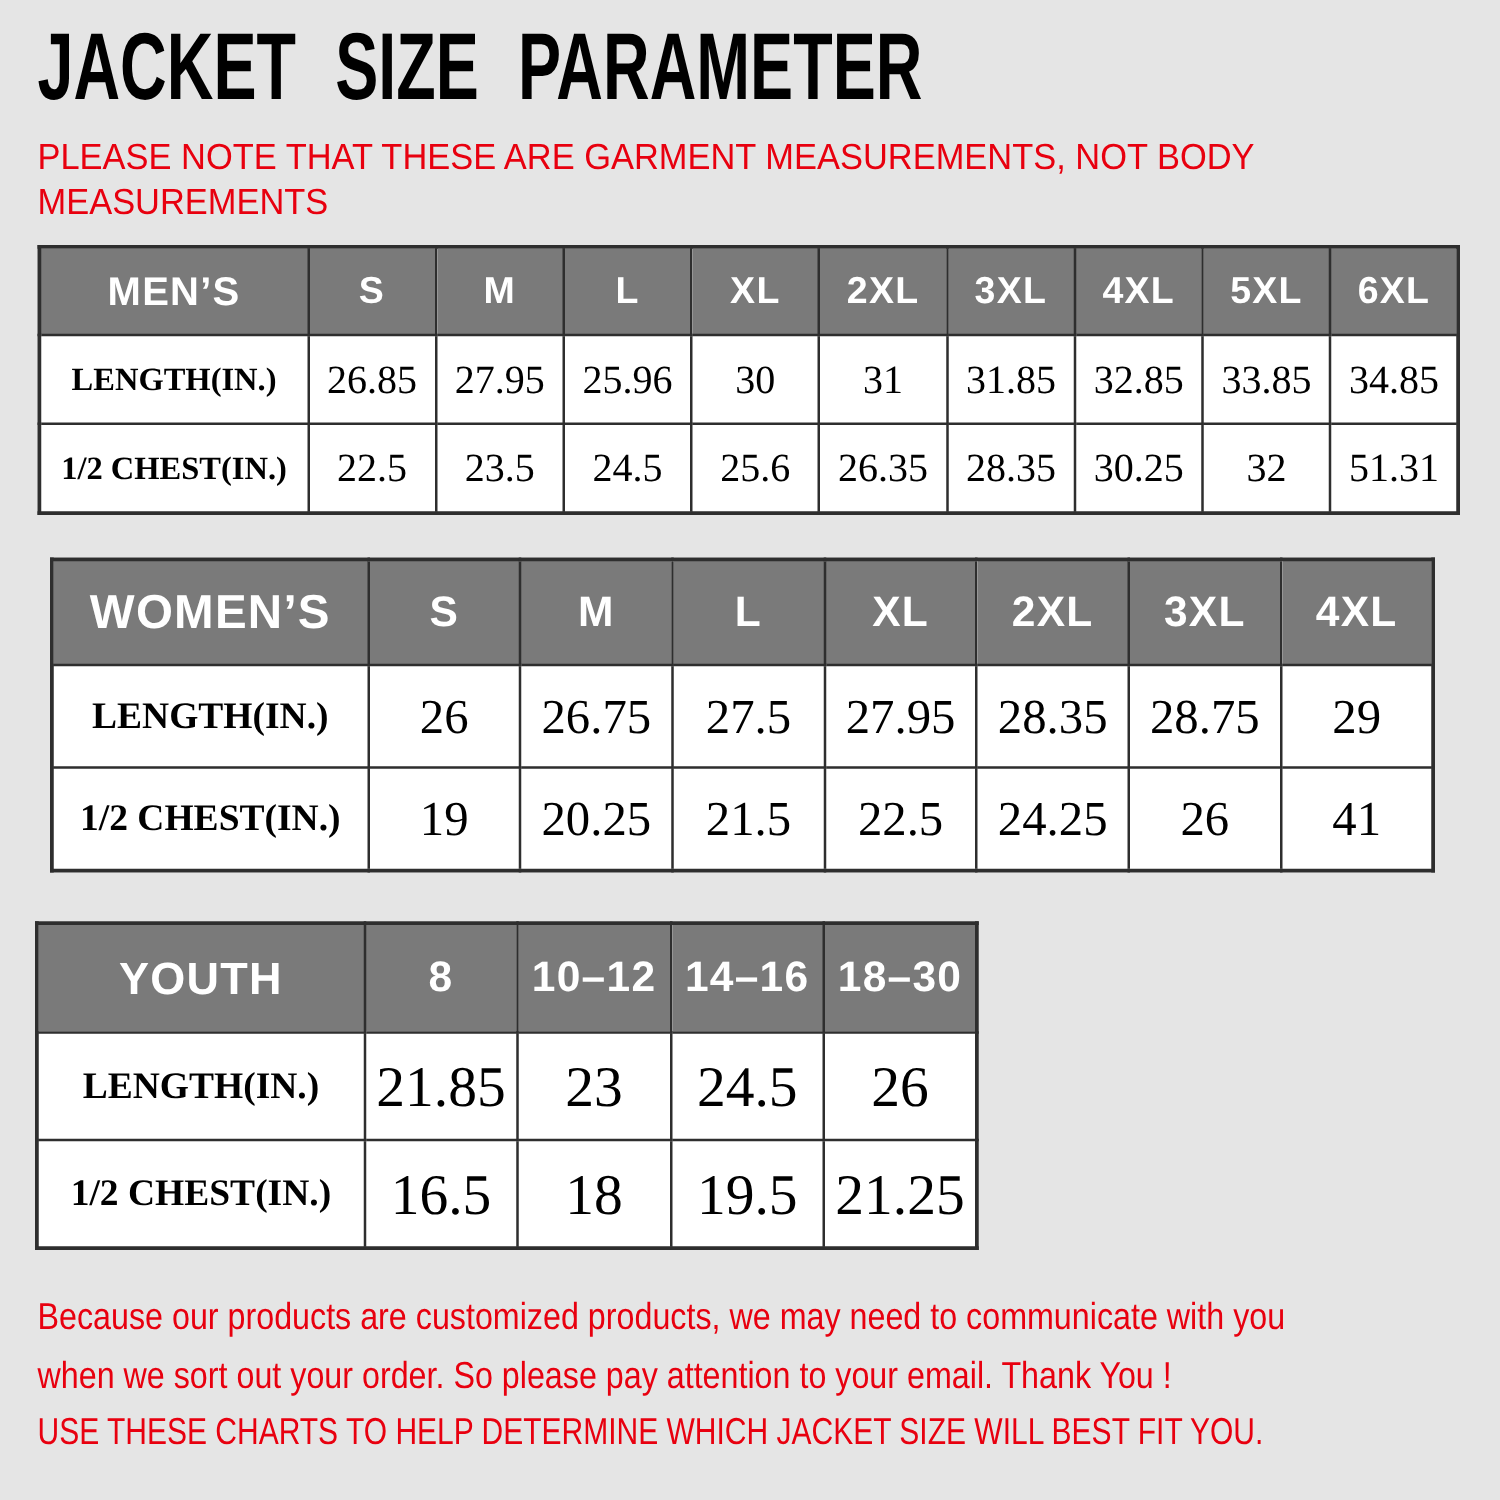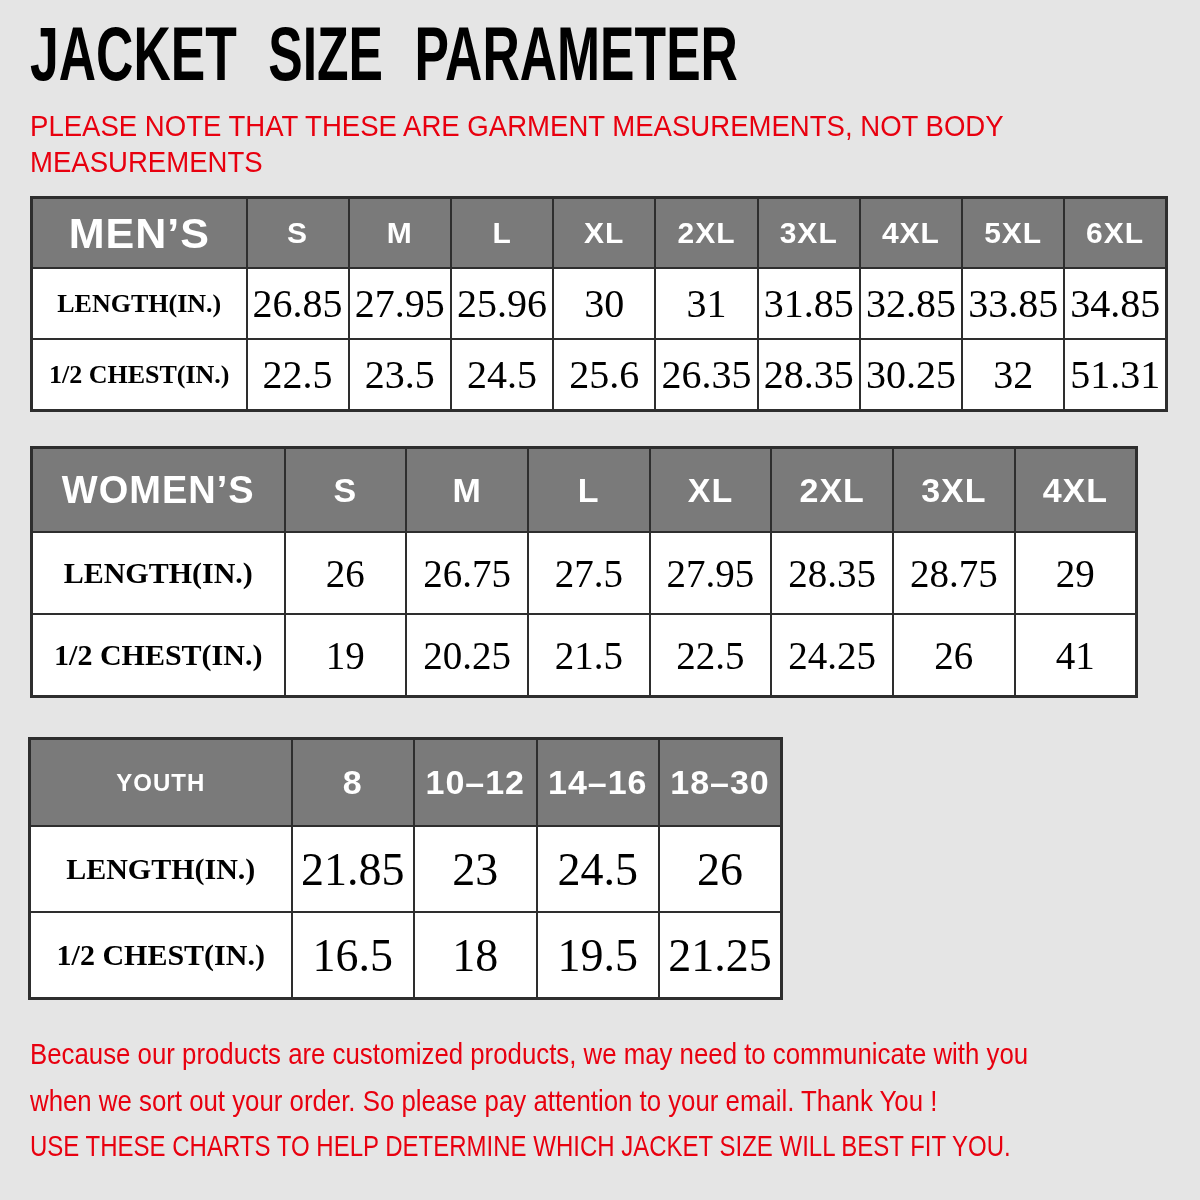--- a/index.html
+++ b/index.html
@@ -60,37 +60,37 @@
     font-family:Liberation Serif, serif;font-weight:600;color:var(--black);
     letter-spacing:0px;
   }
   .size-table td.val{
     font-family:"Liberation Serif",serif;font-weight:400;color:var(--black);
   }
   
   .t-mens{width:1138px;}
   .t-mens col.c0{width:215px;}
   .t-mens th{height:68px;font-size:30px;}
-  .t-mens th.group{font-size:43px;}
+  .t-mens th.group{font-size:32px;}
   .t-mens td{height:69px;}
   .t-mens td.rowlabel{font-size:26px;}
-  .t-mens td.val{font-size:40px;}
-  
-  .t-womens{width:1108px;}
+  .t-mens td.val{font-size:32px;}
+  
+  .t-womens{width:1108px;margin-left:10px;}
   .t-womens col.c0{width:253px;}
   .t-womens th{height:82px;font-size:34px;}
   .t-womens th.group{font-size:38px;}
   .t-womens td{height:80px;}
   .t-womens td.rowlabel{font-size:30px;}
   .t-womens td.val{font-size:39px;}
   
   .t-youth{width:755px;}
   .t-youth col.c0{width:262px;}
   .t-youth th{height:85px;font-size:34px;}
-  .t-youth th.group{font-size:24px;margin-top:12px;}
+  .t-youth th.group{font-size:36px;margin-top:12px;}
   .t-youth td{height:84px;}
   .t-youth td.rowlabel{font-size:30px;}
   .t-youth td.val{font-size:46px;}
 </style>
 </head>
 <body>
 
 <div id="canvas">
 
   <div class="title">JACKET SIZE PARAMETER</div>

